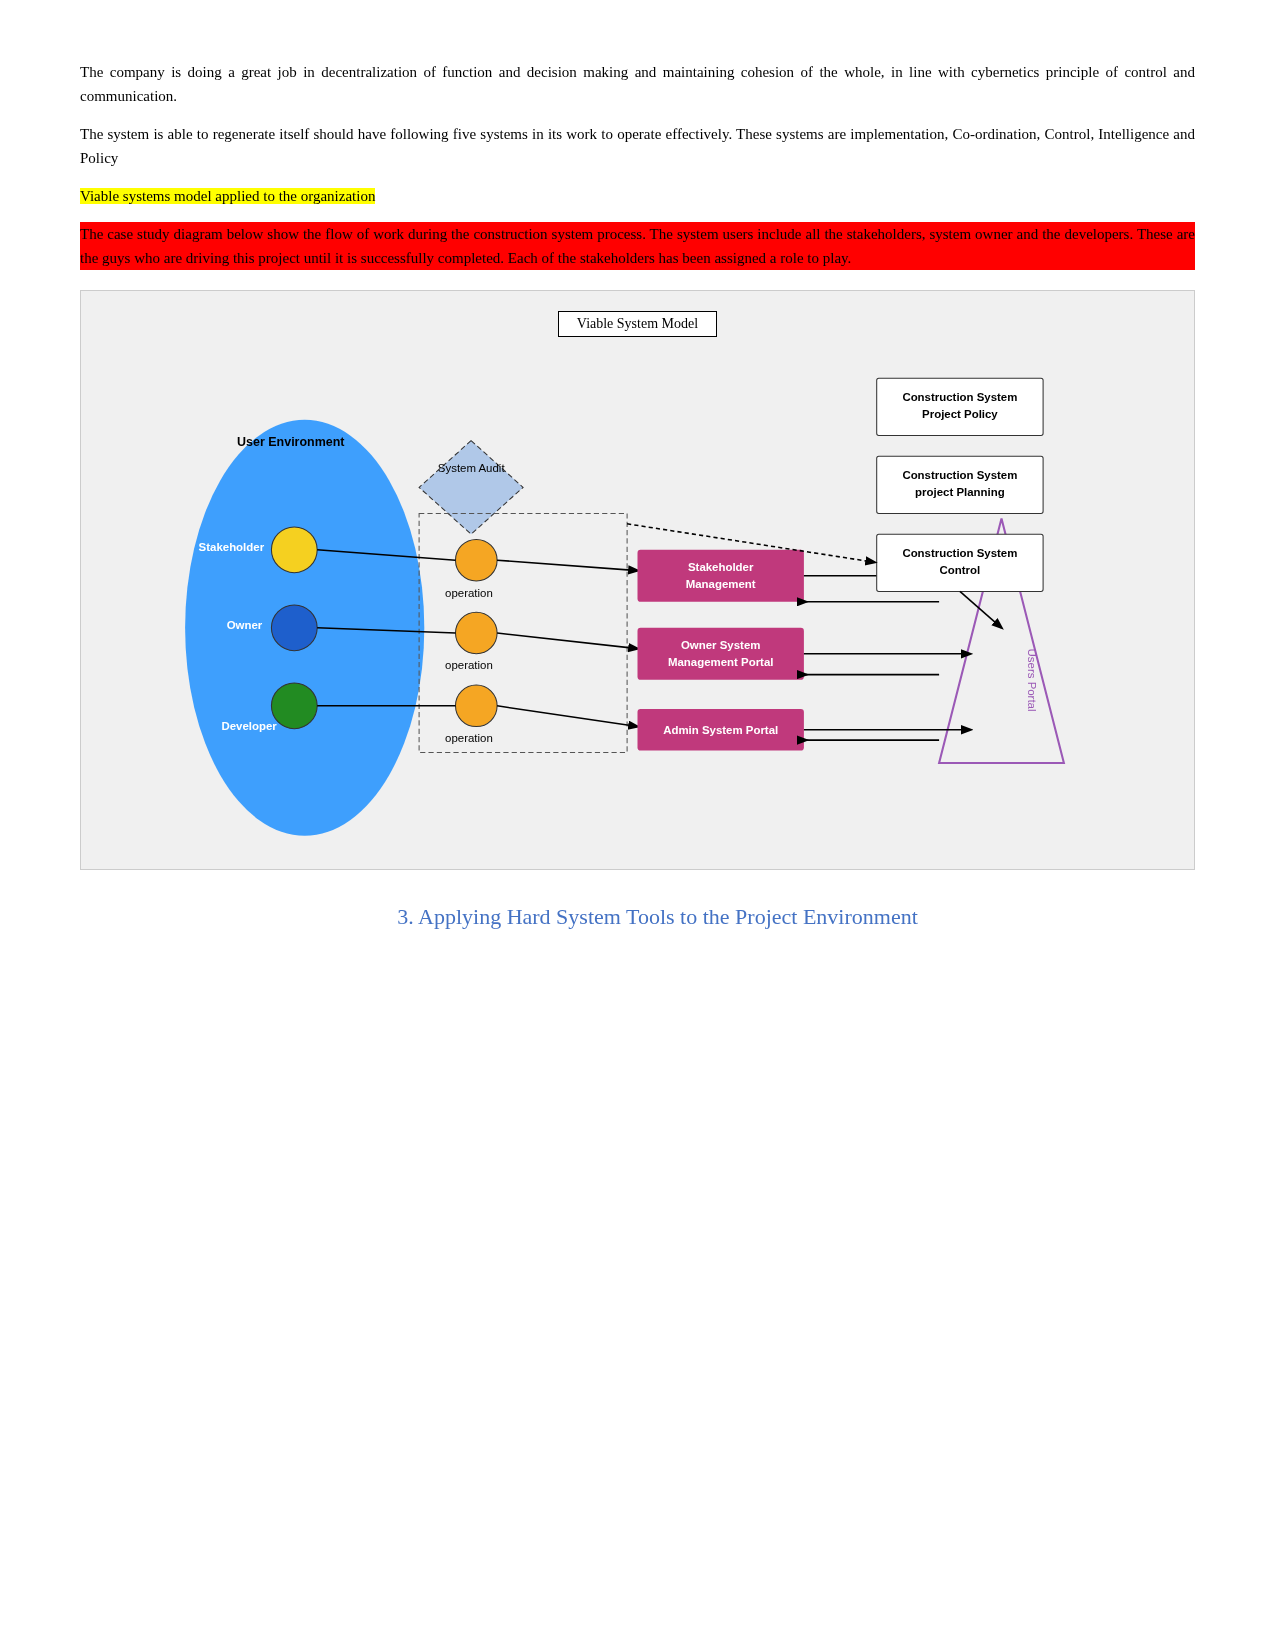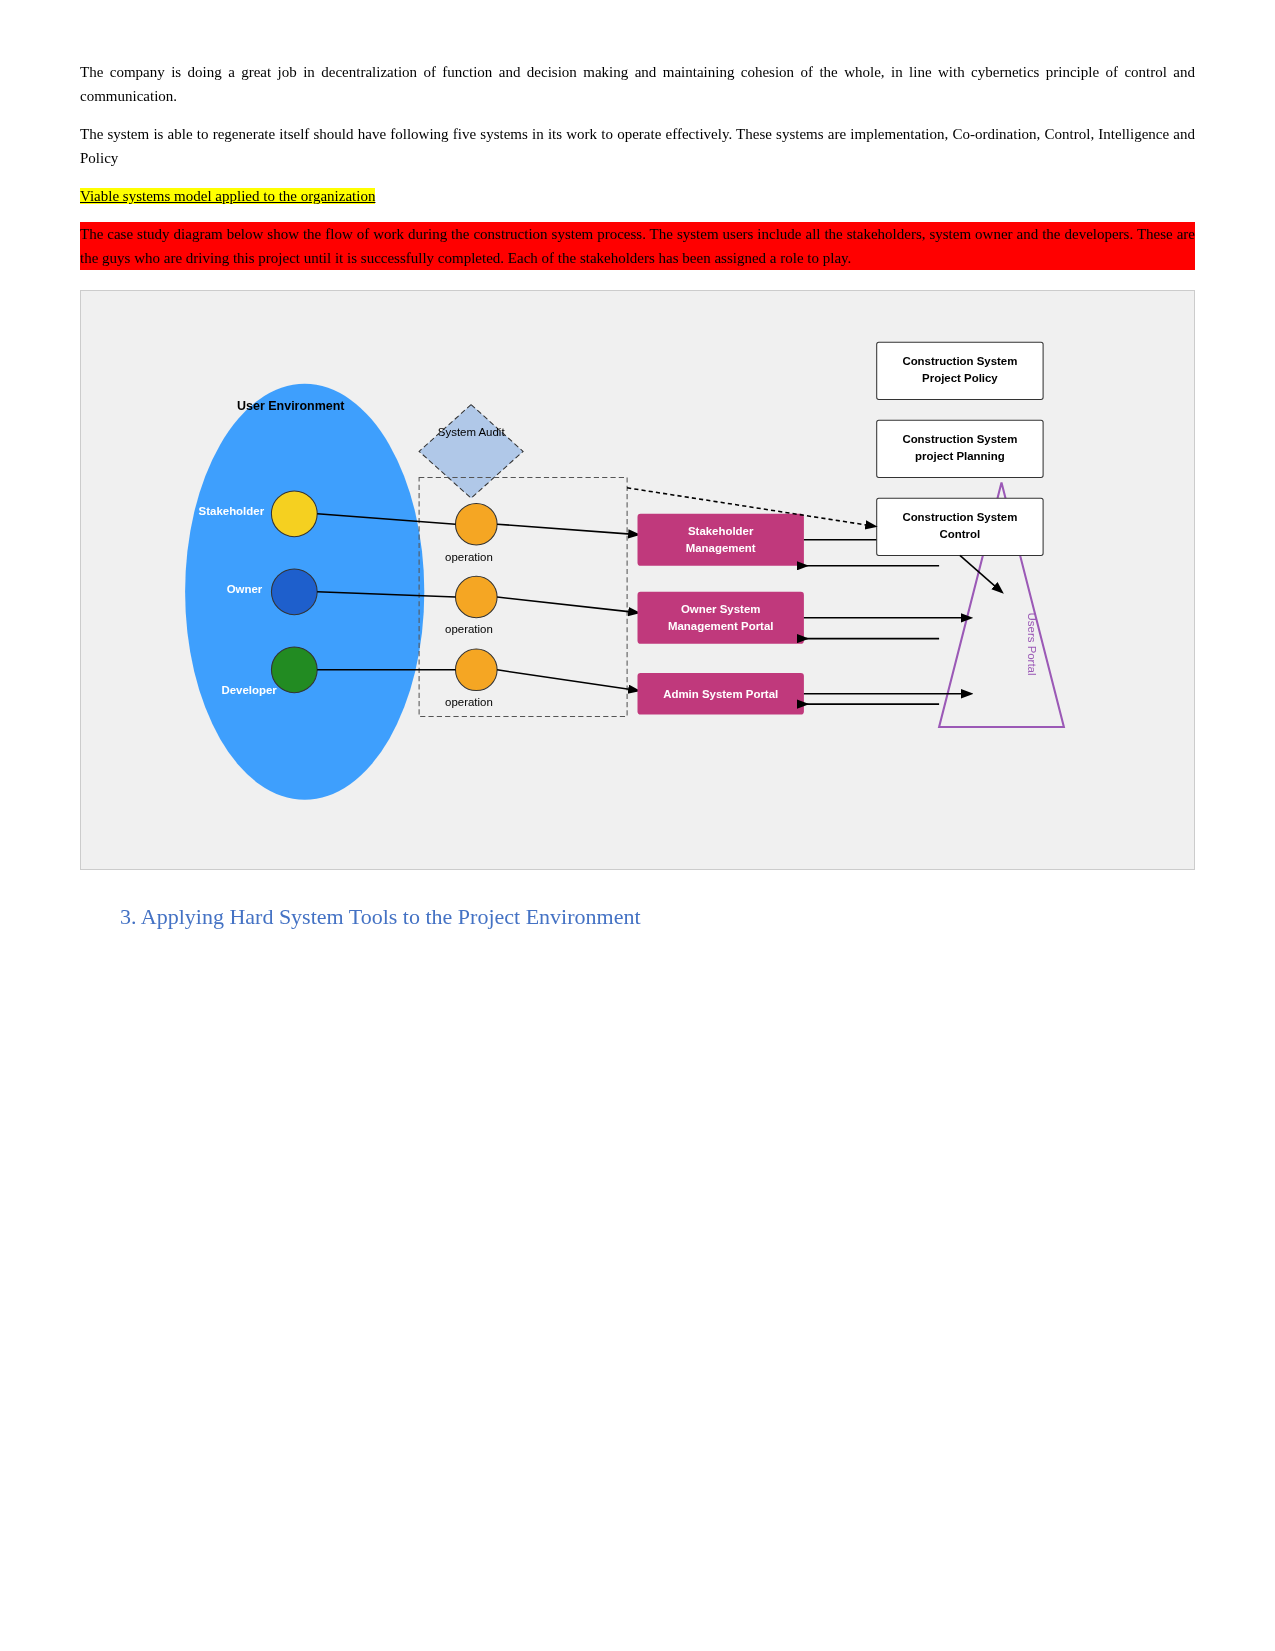--- a/index.html
+++ b/index.html
@@ -13,21 +13,20 @@
       margin: 0 auto;
     }
     .paragraph {
       text-align: justify;
       line-height: 1.6;
       margin-bottom: 14px;
     }
     .highlight-yellow {
       background-color: #ffff00;
       display: inline;
-      text-decoration: underline;
     }
     .highlight-red-block {
       background-color: #ff0000;
       color: #000;
       line-height: 1.6;
       margin-bottom: 4px;
       text-align: justify;
     }
     .diagram-container {
       border: 1px solid #ccc;
@@ -53,36 +52,40 @@
       width: 100%;
       height: 520px;
     }
     .section-heading {
       color: #4472c4;
       font-size: 22px;
       font-weight: normal;
       margin-top: 30px;
       line-height: 1.5;
       padding-left: 40px;
+      text-align: center;
     }
   </style>
 </head>
 <body>
 
 <p class="paragraph">The company is doing a great job in decentralization of function and decision making and maintaining cohesion of the whole, in line with cybernetics principle of control and communication.</p>
 
 <p class="paragraph">The system is able to regenerate itself should have following five systems in its work to operate effectively. These systems are implementation, Co-ordination, Control, Intelligence and Policy</p>
 
 <p class="paragraph">
   <span class="highlight-yellow">Viable systems model applied to the organization</span>
 </p>
 
 <p class="highlight-red-block paragraph">The case study diagram below show the flow of work during the construction system process. The system users include all the stakeholders, system owner and the developers. These are the guys who are driving this project until it is successfully completed. Each of the stakeholders has been assigned a role to play.</p>
 
 <div class="diagram-container">
+  <div class="diagram-title">
+    <span class="diagram-title-box">Viable System Model</span>
+  </div>
   <svg class="diagram" viewBox="0 0 900 500" xmlns="http://www.w3.org/2000/svg">
 
     <ellipse cx="130" cy="270" rx="115" ry="200" fill="#1e90ff" opacity="0.85"></ellipse>
     <text x="65" y="95" font-size="12" font-family="Arial" fill="#000" font-weight="bold">User Environment</text>
 
     <circle cx="120" cy="195" r="22" fill="#f5d020" stroke="#333" stroke-width="1"></circle>
     <text x="28" y="196" font-size="11" font-family="Arial" fill="#fff" font-weight="bold">Stakeholder</text>
 
     <circle cx="120" cy="270" r="22" fill="#1e5fcc" stroke="#333" stroke-width="1"></circle>
     <text x="55" y="271" font-size="11" font-family="Arial" fill="#fff" font-weight="bold">Owner</text>

